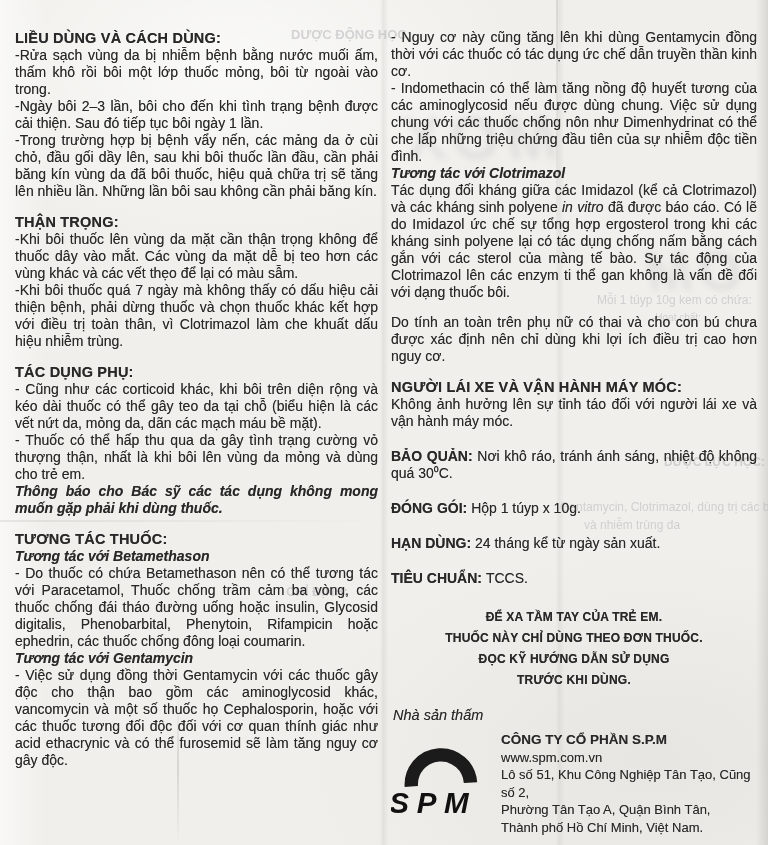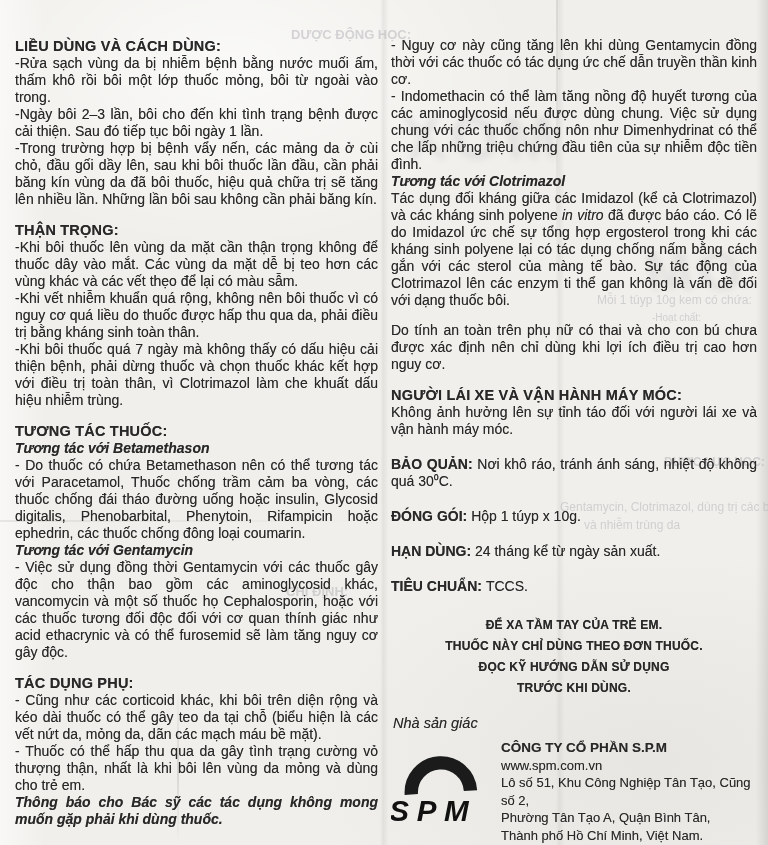--- a/index.html
+++ b/index.html
@@ -14,21 +14,21 @@
       linear-gradient(270deg, rgba(95,95,92,.16), rgba(0,0,0,0) 1.6%),
       radial-gradient(ellipse 420px 260px at 30% 8%, rgba(255,255,255,.65), rgba(0,0,0,0) 70%),
       radial-gradient(ellipse 500px 300px at 85% 90%, rgba(120,118,110,.08), rgba(0,0,0,0) 70%),
       #f0efeb;
   }
   .crease{position:absolute;pointer-events:none;z-index:0;}
   .crease.v1{left:177px;top:690px;width:2px;height:155px;background:linear-gradient(180deg,rgba(0,0,0,0),rgba(100,98,92,.18),rgba(0,0,0,0));}
   .crease.v2{left:556px;top:0;width:2px;height:300px;background:linear-gradient(180deg,rgba(100,98,92,.14),rgba(0,0,0,0));}
   .crease.h1{left:0px;top:520px;width:385px;height:2px;background:linear-gradient(90deg,rgba(100,98,92,.12),rgba(0,0,0,0));}
 
-  .col{position:absolute;top:29px;z-index:2;margin-top:8px;}
+  .col{position:absolute;top:29px;z-index:2;}
   .col-left{left:15px;width:363px;}
   .col-right{left:391px;width:366px;}
 
   .sec{margin:0 0 13px 0;}
   .hd{
     margin:0;font-size:14.5px;line-height:18px;font-weight:700;
     letter-spacing:.2px;text-shadow:0 0 .5px rgba(0,0,0,.5);
   }
   .para{
     margin:0;font-size:14px;line-height:17px;text-align:justify;
@@ -82,35 +82,34 @@
 <div class="col col-left">
     <section class="sec">
       <h2 class="hd">LIỀU DÙNG VÀ CÁCH DÙNG:</h2>
       <p class="para ">-Rửa sạch vùng da bị nhiễm bệnh bằng nước muối ấm, thấm khô rồi bôi một lớp thuốc mỏng, bôi từ ngoài vào trong.</p>
       <p class="para ">-Ngày bôi 2–3 lần, bôi cho đến khi tình trạng bệnh được cải thiện. Sau đó tiếp tục bôi ngày 1 lần.</p>
       <p class="para ">-Trong trường hợp bị bệnh vẩy nến, các mảng da ở cùi chỏ, đầu gối dầy lên, sau khi bôi thuốc lần đầu, cần phải băng kín vùng da đã bôi thuốc, hiệu quả chữa trị sẽ tăng lên nhiều lần. Những lần bôi sau không cần phải băng kín.</p>
     </section>
     <section class="sec">
       <h2 class="hd">THẬN TRỌNG:</h2>
       <p class="para ">-Khi bôi thuốc lên vùng da mặt cần thận trọng không để thuốc dây vào mắt. Các vùng da mặt dễ bị teo hơn các vùng khác và các vết thẹo để lại có màu sẫm.</p>
-      <p class="para ">-Khi vết nhiễm khuẩn quá rộng, không nên bôi thuốc vì có nguy cơ quá liều do thuốc được hấp thu qua da, phải điều trị bằng kháng sinh toàn thân.</p>
       <p class="para ">-Khi bôi thuốc quá 7 ngày mà không thấy có dấu hiệu cải thiện bệnh, phải dừng thuốc và chọn thuốc khác kết hợp với điều trị toàn thân, vì Clotrimazol làm che khuất dấu hiệu nhiễm trùng.</p>
+    </section>
+    <section class="sec">
+      <h2 class="hd">TÁC DỤNG PHỤ:</h2>
+      <p class="para ">- Cũng như các corticoid khác, khi bôi trên diện rộng và kéo dài thuốc có thể gây teo da tại chỗ (biểu hiện là các vết nứt da, mỏng da, dãn các mạch máu bề mặt).</p>
+      <p class="para ">- Thuốc có thể hấp thu qua da gây tình trạng cường vỏ thượng thận, nhất là khi bôi lên vùng da mỏng và dùng cho trẻ em.</p>
+      <p class="para bolditalic">Thông báo cho Bác sỹ các tác dụng không mong muốn gặp phải khi dùng thuốc.</p>
     </section>
     <section class="sec">
       <h2 class="hd">TƯƠNG TÁC THUỐC:</h2>
       <p class="para subhead">Tương tác với Betamethason</p>
       <p class="para ">- Do thuốc có chứa Betamethason nên có thể tương tác với Paracetamol, Thuốc chống trầm cảm ba vòng, các thuốc chống đái tháo đường uống hoặc insulin, Glycosid digitalis, Phenobarbital, Phenytoin, Rifampicin hoặc ephedrin, các thuốc chống đông loại coumarin.</p>
       <p class="para subhead">Tương tác với Gentamycin</p>
       <p class="para ">- Việc sử dụng đồng thời Gentamycin với các thuốc gây độc cho thận bao gồm các aminoglycosid khác, vancomycin và một số thuốc họ Cephalosporin, hoặc với các thuốc tương đối độc đối với cơ quan thính giác như acid ethacrynic và có thể furosemid sẽ làm tăng nguy cơ gây độc.</p>
-    </section>
-    <section class="sec">
-      <h2 class="hd">TÁC DỤNG PHỤ:</h2>
-      <p class="para ">- Cũng như các corticoid khác, khi bôi trên diện rộng và kéo dài thuốc có thể gây teo da tại chỗ (biểu hiện là các vết nứt da, mỏng da, dãn các mạch máu bề mặt).</p>
-      <p class="para ">- Thuốc có thể hấp thu qua da gây tình trạng cường vỏ thượng thận, nhất là khi bôi lên vùng da mỏng và dùng cho trẻ em.</p>
-      <p class="para bolditalic">Thông báo cho Bác sỹ các tác dụng không mong muốn gặp phải khi dùng thuốc.</p>
     </section>
   </div>
 
 <div class="col col-right">
   <div>
       <section class="sec">
         <p class="para ">- Nguy cơ này cũng tăng lên khi dùng Gentamycin đồng thời với các thuốc có tác dụng ức chế dẫn truyền thần kinh cơ.</p>
         <p class="para ">- Indomethacin có thể làm tăng nồng độ huyết tương của các aminoglycosid nếu được dùng chung. Việc sử dụng chung với các thuốc chống nôn như Dimenhydrinat có thể che lấp những triệu chứng đầu tiên của sự nhiễm độc tiền đình.</p>
         <p class="para subhead">Tương tác với Clotrimazol</p>
         <p class="para ">Tác dụng đối kháng giữa các Imidazol (kể cả Clotrimazol) và các kháng sinh polyene <i>in vitro</i> đã được báo cáo. Có lẽ do Imidazol ức chế sự tổng hợp ergosterol trong khi các kháng sinh polyene lại có tác dụng chống nấm bằng cách gắn với các sterol của màng tế bào. Sự tác động của Clotrimazol lên các enzym ti thể gan không là vấn đề đối với dạng thuốc bôi.</p>
@@ -136,21 +135,21 @@
       </section>
     </div>
 
   <div class="warning">
       <div>ĐỂ XA TẦM TAY CỦA TRẺ EM.</div>
       <div>THUỐC NÀY CHỈ DÙNG THEO ĐƠN THUỐC.</div>
       <div>ĐỌC KỸ HƯỚNG DẪN SỬ DỤNG</div>
       <div>TRƯỚC KHI DÙNG.</div>
     </div>
 
-  <div class="mfr-label">Nhà sản giác</div>
+  <div class="mfr-label">Nhà sản thấm</div>
 
   <div class="mfr-row">
     <div class="logo">
       <svg width="96" height="84" viewBox="0 0 100 88">
         <path d="M 21 56 A 31 31 0 1 1 83 52" fill="none" stroke="#1b1b1b" stroke-width="14"></path>
         <text x="-2" y="84" font-family="Liberation Sans, sans-serif" font-size="31" font-weight="bold" font-style="italic" letter-spacing="8" fill="#111">SPM</text>
       </svg>
     </div>
     <div class="mfr-info">
       <div class="mfr-name">CÔNG TY CỔ PHẦN S.P.M</div>

